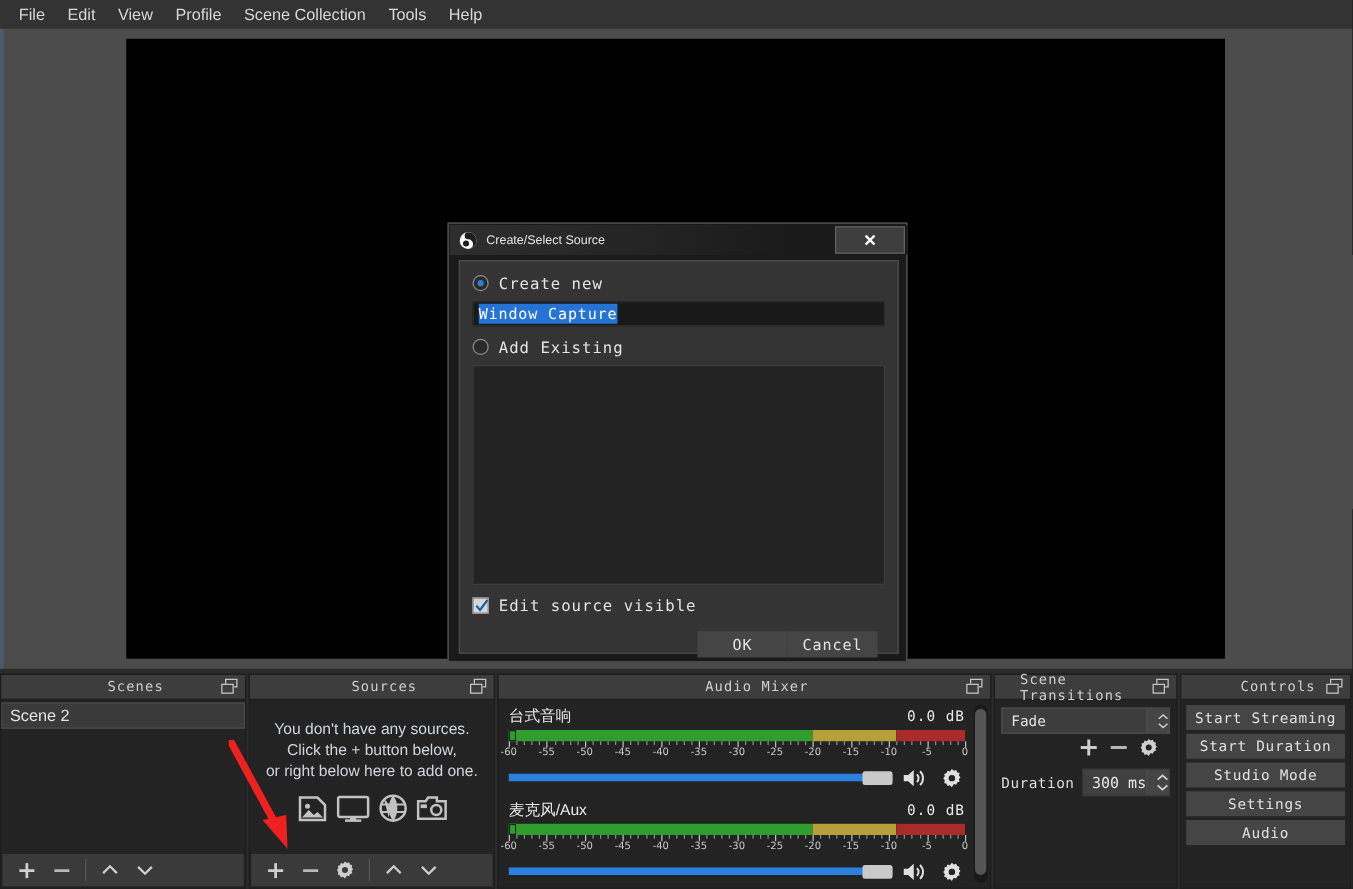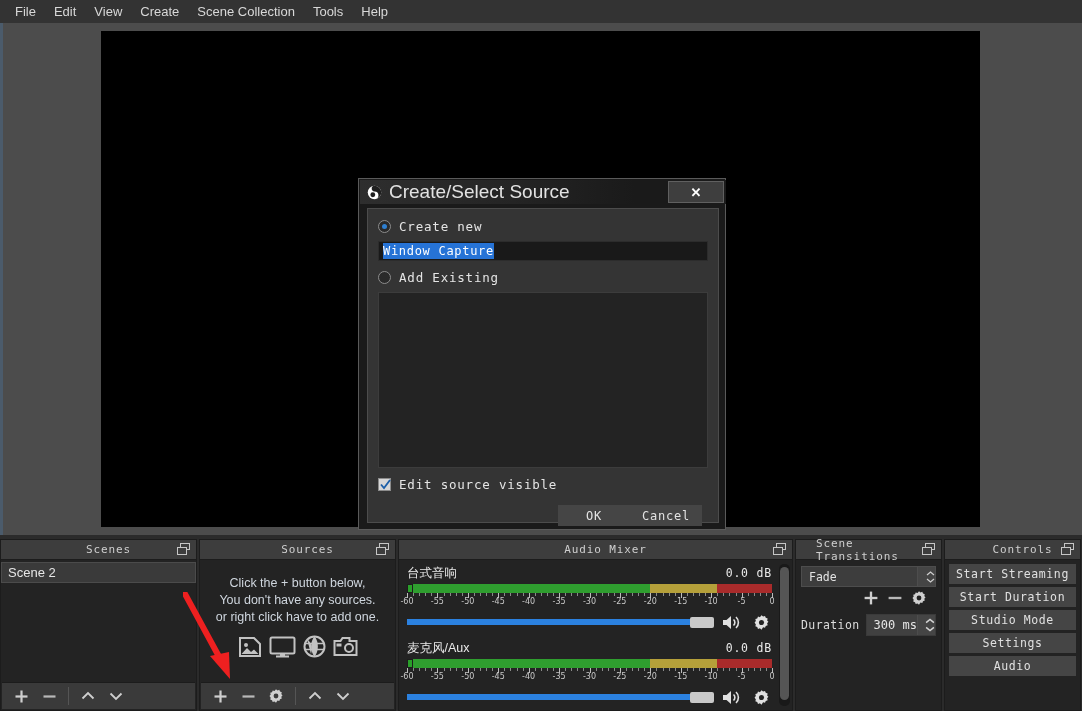--- a/index.html
+++ b/index.html
@@ -296,21 +296,21 @@
     position: absolute; left: 1px; top: 1px;
     width: 366px; height: 24px;
     display: flex; align-items: center;
     background: linear-gradient(to right, #2e2e2e 0%, #242424 42%, #1a1a1a 75%);
   }
   .dlg-logo {
     width: 15px; height: 15px; margin-left: 7px; margin-right: 7px;
     flex: 0 0 auto;
   }
   .dlg-title-text {
-    color: #e2e2e2; font-size: 19px;
+    color: #e2e2e2; font-size: 10px;
     font-family: "Liberation Sans", sans-serif;
   }
   .dlg-close {
     position: absolute; right: 2px; top: 1px;
     width: 56px; height: 22px;
     background: #3e3e3e;
     border: 1px solid #606060;
     color: #ffffff;
     font-family: "Liberation Sans", sans-serif;
     font-size: 13px; font-weight: bold;
@@ -397,21 +397,21 @@
 </style>
 </head>
 <body>
 
 <div id="app">
 
   <div class="menubar">
     <div class="menu-item">File</div>
     <div class="menu-item">Edit</div>
     <div class="menu-item">View</div>
-    <div class="menu-item">Create</div>
+    <div class="menu-item">Profile</div>
     <div class="menu-item">Scene Collection</div>
     <div class="menu-item">Tools</div>
     <div class="menu-item">Help</div>
   </div>
 
   <div class="preview-wrap">
     <div class="preview-strip-left"></div>
     <div class="preview-canvas"></div>
   </div>
 
@@ -461,23 +461,23 @@
     <div class="dock" id="dock-sources">
       <div class="dock-title">
         <span>Sources</span>
         <span class="float-icon">
           <span class="b1"></span>
             <span class="b2"></span>
         </span>
       </div>
       <div class="dock-body">
         <div class="sources-empty">
+          <div>You don't have any sources.</div>
           <div>Click the + button below,</div>
-          <div>You don't have any sources.</div>
-          <div>or right click have to add one.</div>
+          <div>or right below here to add one.</div>
           <div class="sources-icons">
             <svg width="24" height="22" viewBox="0 0 24 22">
               <path d="M2 2 h14 l6 6 v12 h-20 z" fill="none" stroke="#c2c2c2" stroke-width="2"></path>
               <circle cx="8" cy="9" r="2" fill="#c2c2c2"></circle>
               <path d="M3.5 18 l5.5 -6 l4 4 l3 -2.5 l4.5 4.5 z" fill="#c2c2c2"></path>
             </svg>
             <svg width="27" height="22" viewBox="0 0 27 22">
               <rect x="1.5" y="1.5" width="24" height="16" rx="1.5" fill="none" stroke="#c2c2c2" stroke-width="2"></rect>
               <rect x="11" y="17" width="5" height="3" fill="#c2c2c2"></rect>
               <rect x="7" y="19.5" width="13" height="2" fill="#c2c2c2"></rect>

